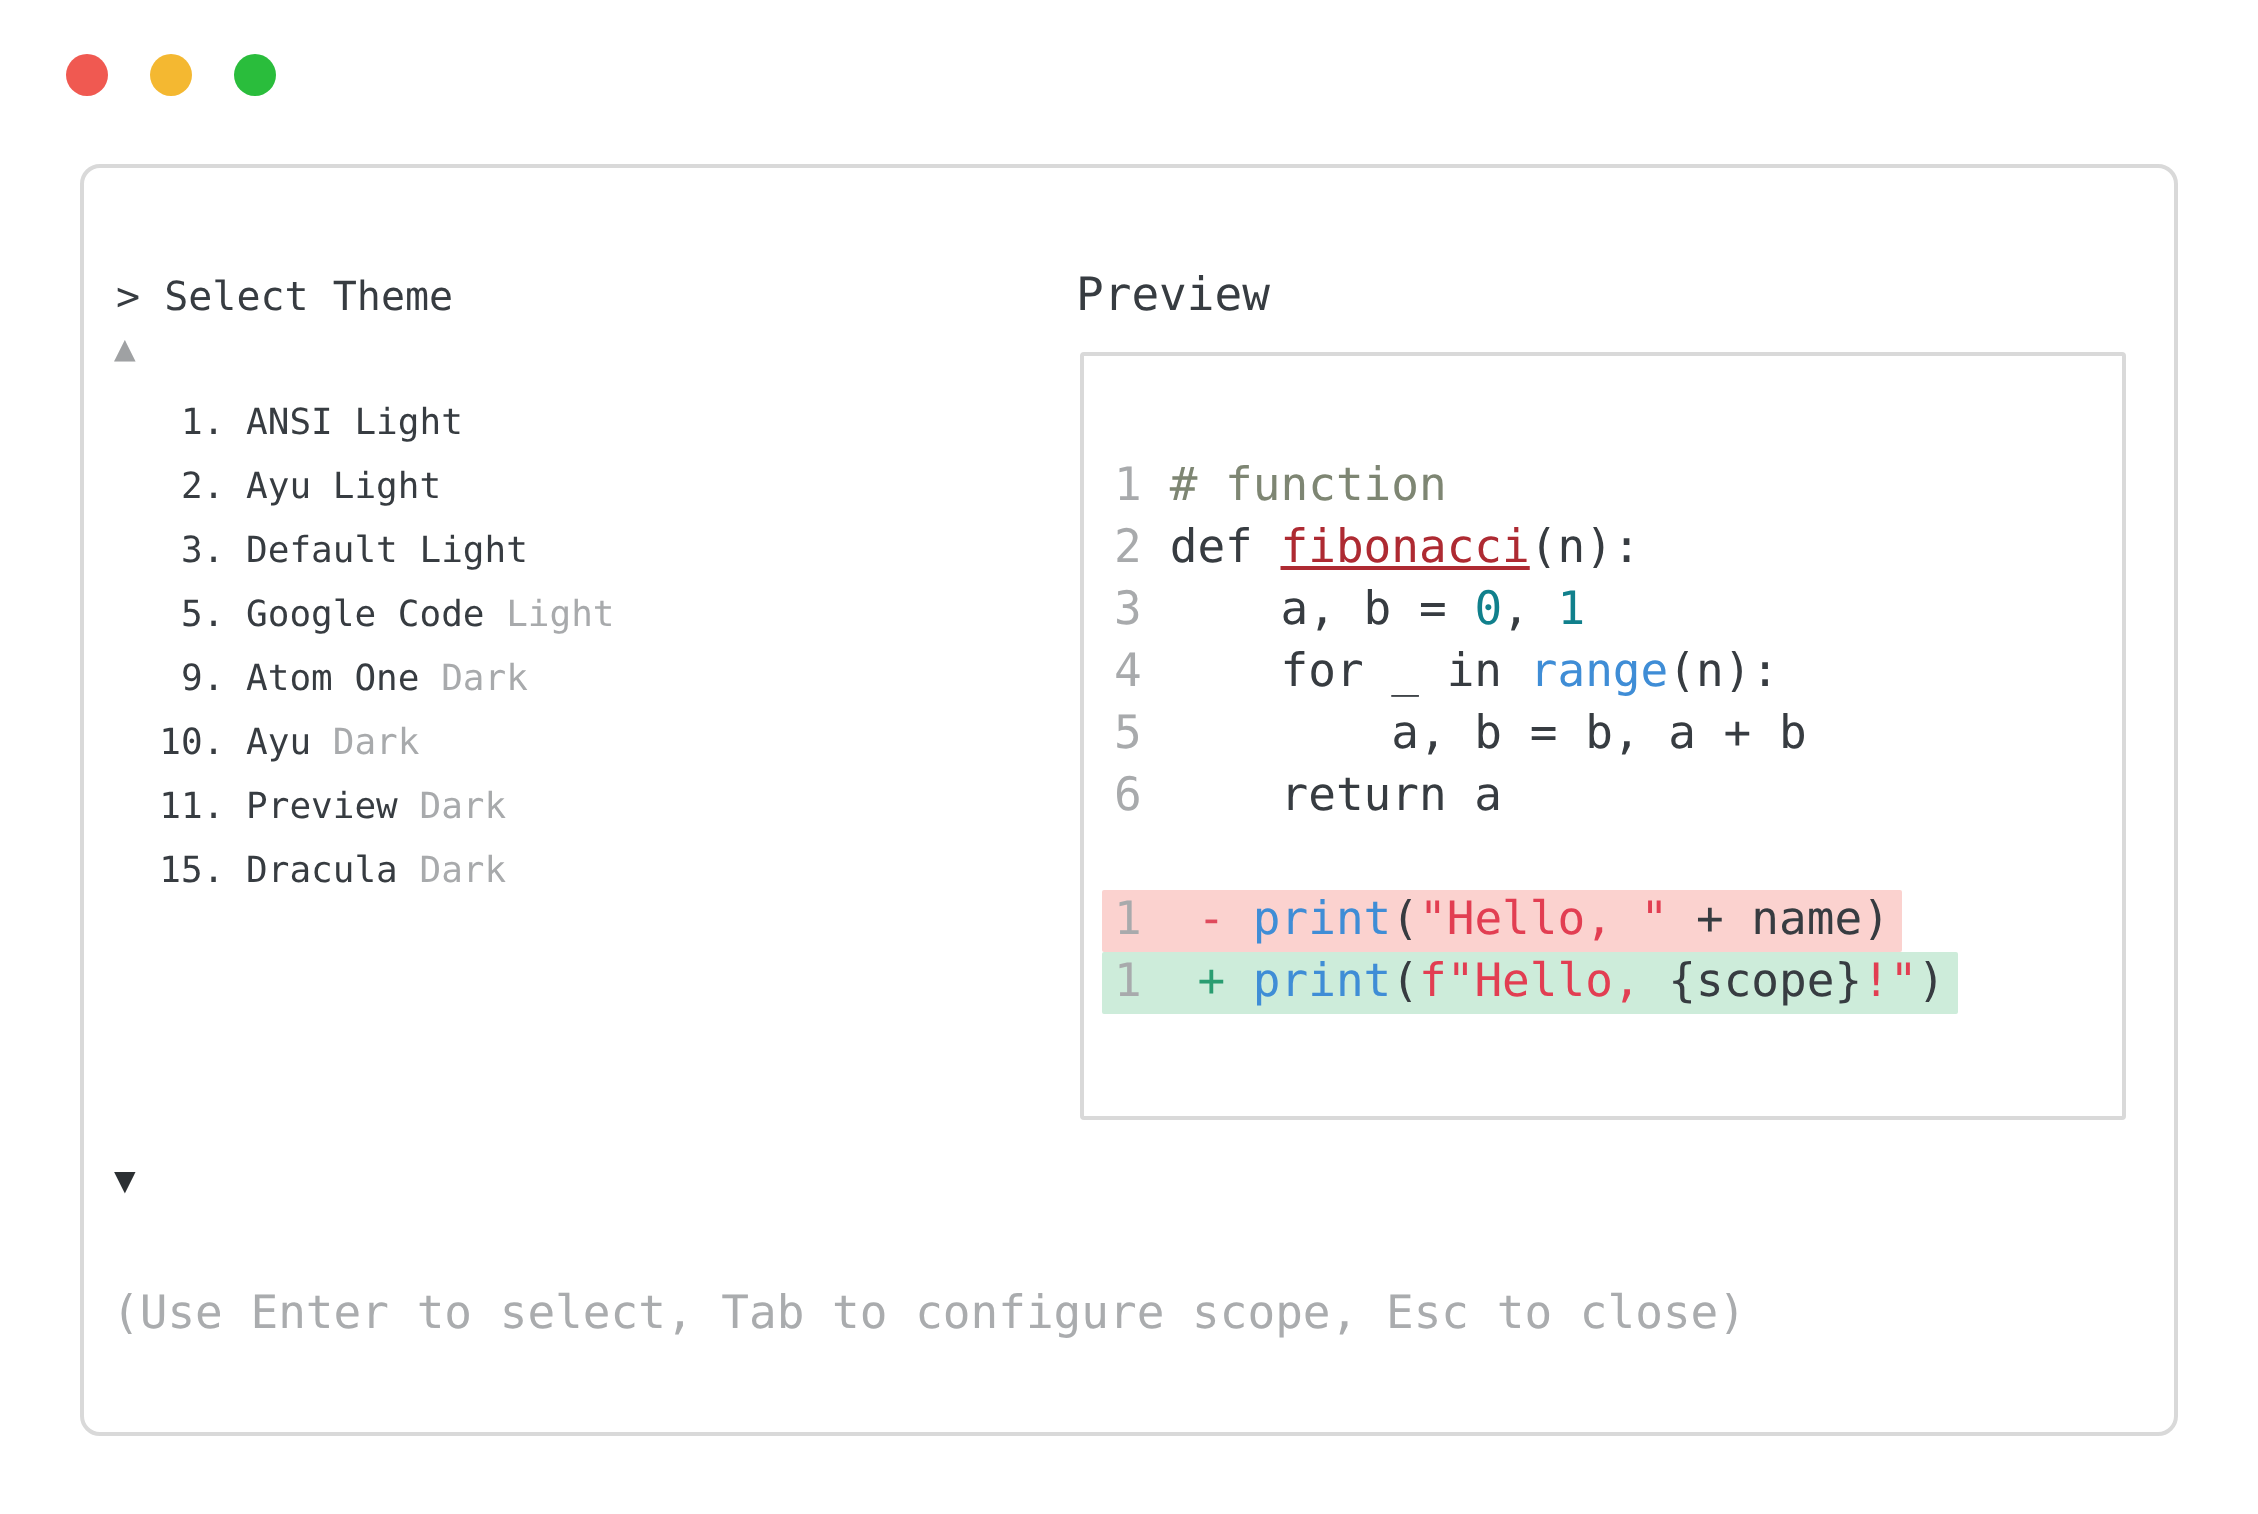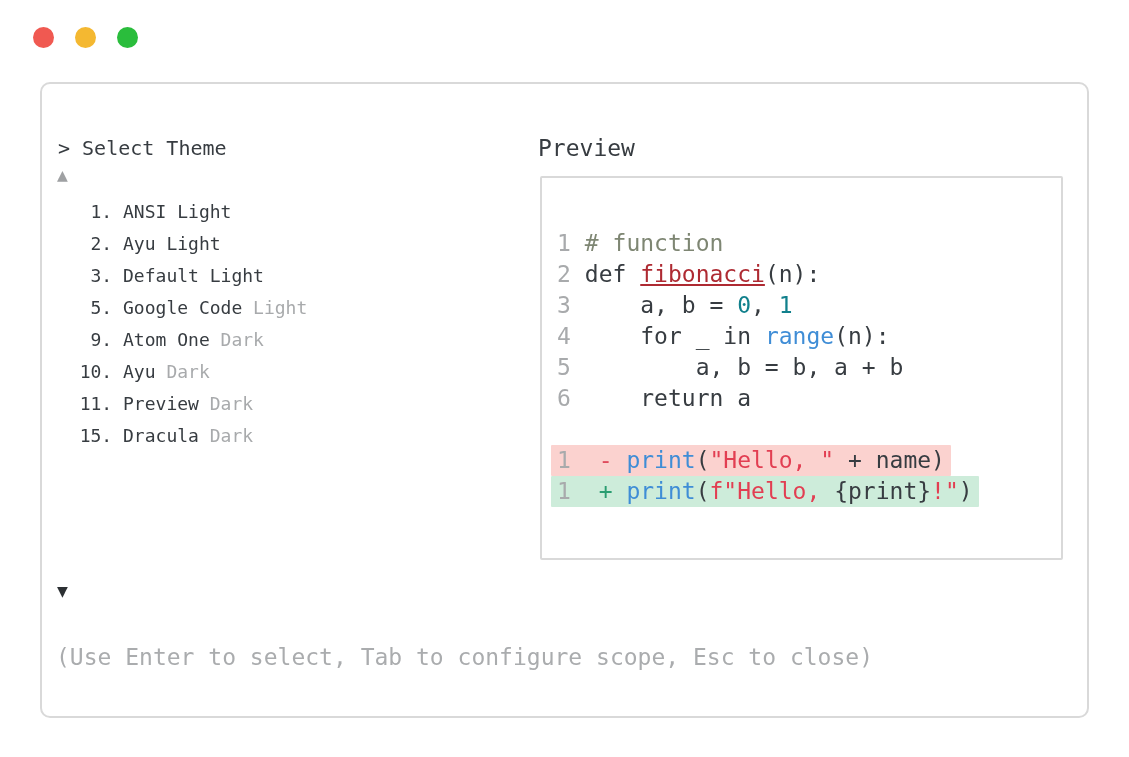--- a/index.html
+++ b/index.html
@@ -102,16 +102,16 @@
 
   <div class="abs code">
     <div class="code-line"><span class="ln">1</span><span class="tk-comment"># function</span></div>
     <div class="code-line"><span class="ln">2</span><span class="tk-plain">def </span><span class="tk-func">fibonacci</span><span class="tk-plain">(n):</span></div>
     <div class="code-line"><span class="ln">3</span><span class="tk-plain">    a, b = </span><span class="tk-number">0</span><span class="tk-plain">, </span><span class="tk-number">1</span></div>
     <div class="code-line"><span class="ln">4</span><span class="tk-plain">    for _ in </span><span class="tk-call">range</span><span class="tk-plain">(n):</span></div>
     <div class="code-line"><span class="ln">5</span><span class="tk-plain">        a, b = b, a + b</span></div>
     <div class="code-line"><span class="ln">6</span><span class="tk-plain">    return a</span></div>
     <div class="blank-line"></div>
     <div class="code-line"><span class="diff-chip diff-removed"><span class="ln">1</span><span class="tk-minus"> - </span><span class="tk-call">print</span><span class="tk-plain">(</span><span class="tk-string">"Hello, "</span><span class="tk-plain"> + name</span><span class="tk-plain">)</span></span></div>
-    <div class="code-line"><span class="diff-chip diff-added"><span class="ln">1</span><span class="tk-plus"> + </span><span class="tk-call">print</span><span class="tk-plain">(</span><span class="tk-string">f"Hello, </span><span class="tk-plain">{print}</span><span class="tk-string">!"</span><span class="tk-plain">)</span></span></div>
+    <div class="code-line"><span class="diff-chip diff-added"><span class="ln">1</span><span class="tk-plus"> + </span><span class="tk-call">print</span><span class="tk-plain">(</span><span class="tk-string">f"Hello, </span><span class="tk-plain">{scope}</span><span class="tk-string">!"</span><span class="tk-plain">)</span></span></div>
   </div>
 
 </div>
 
 </body></html>

